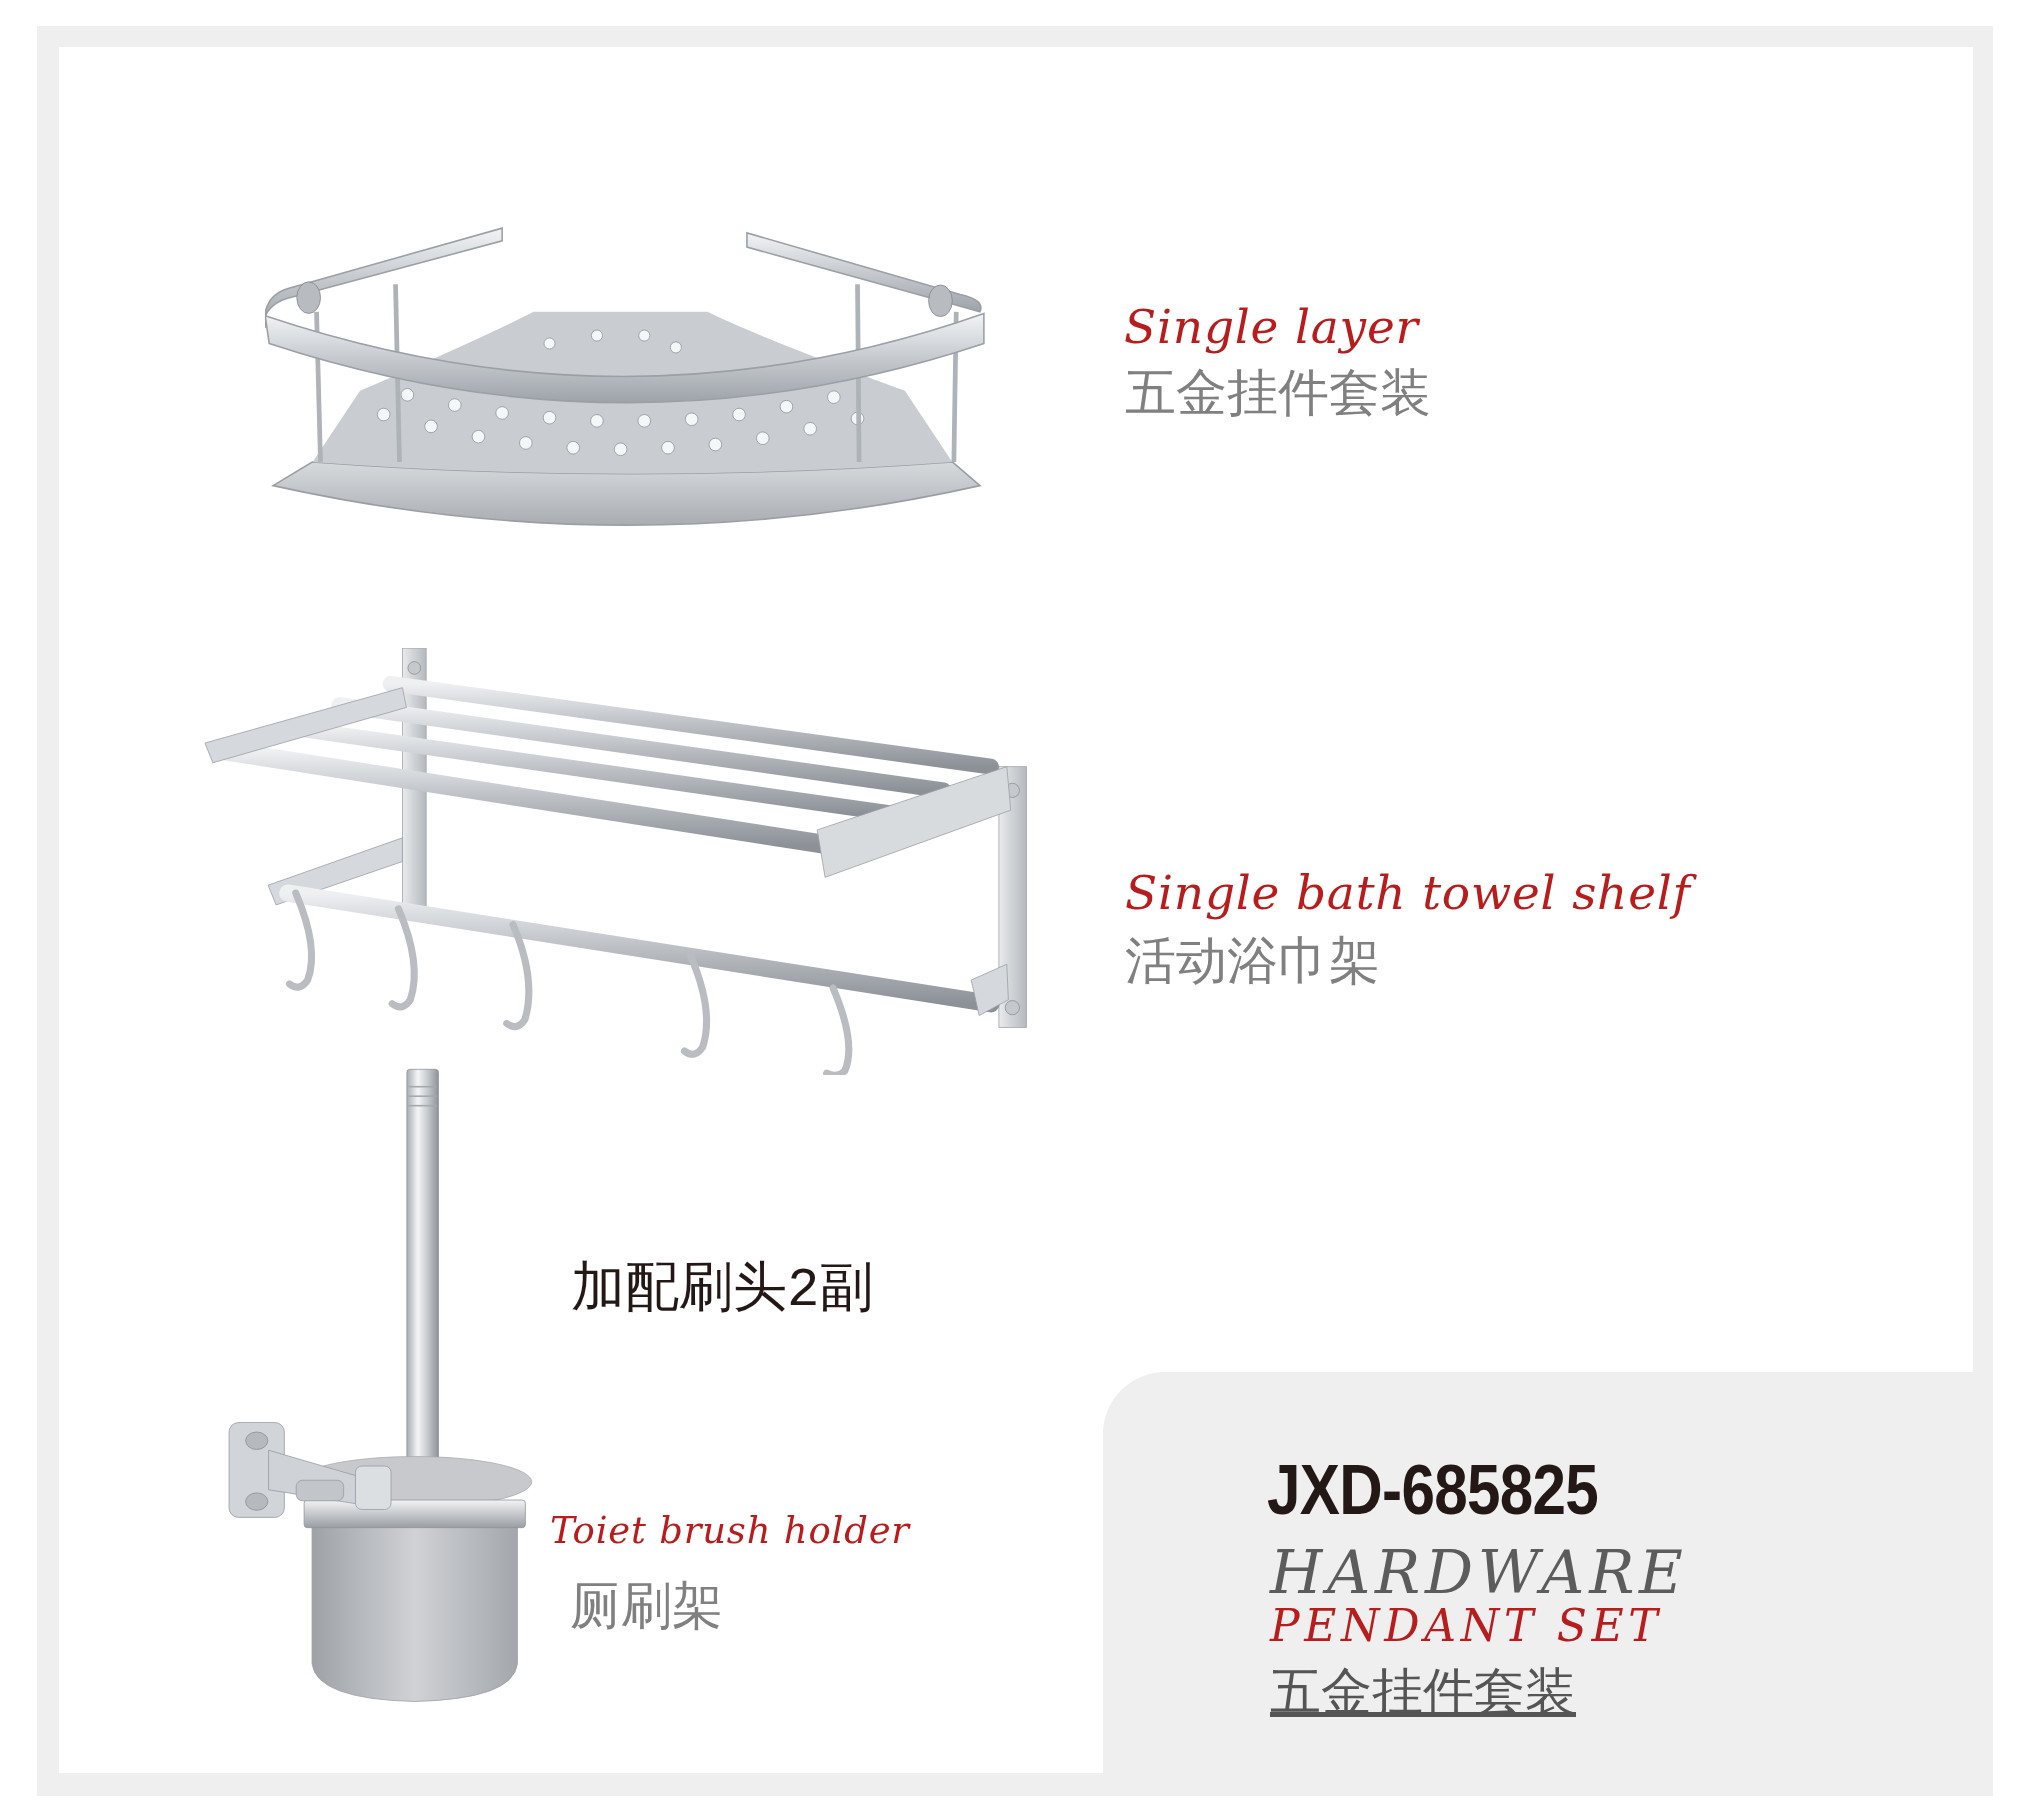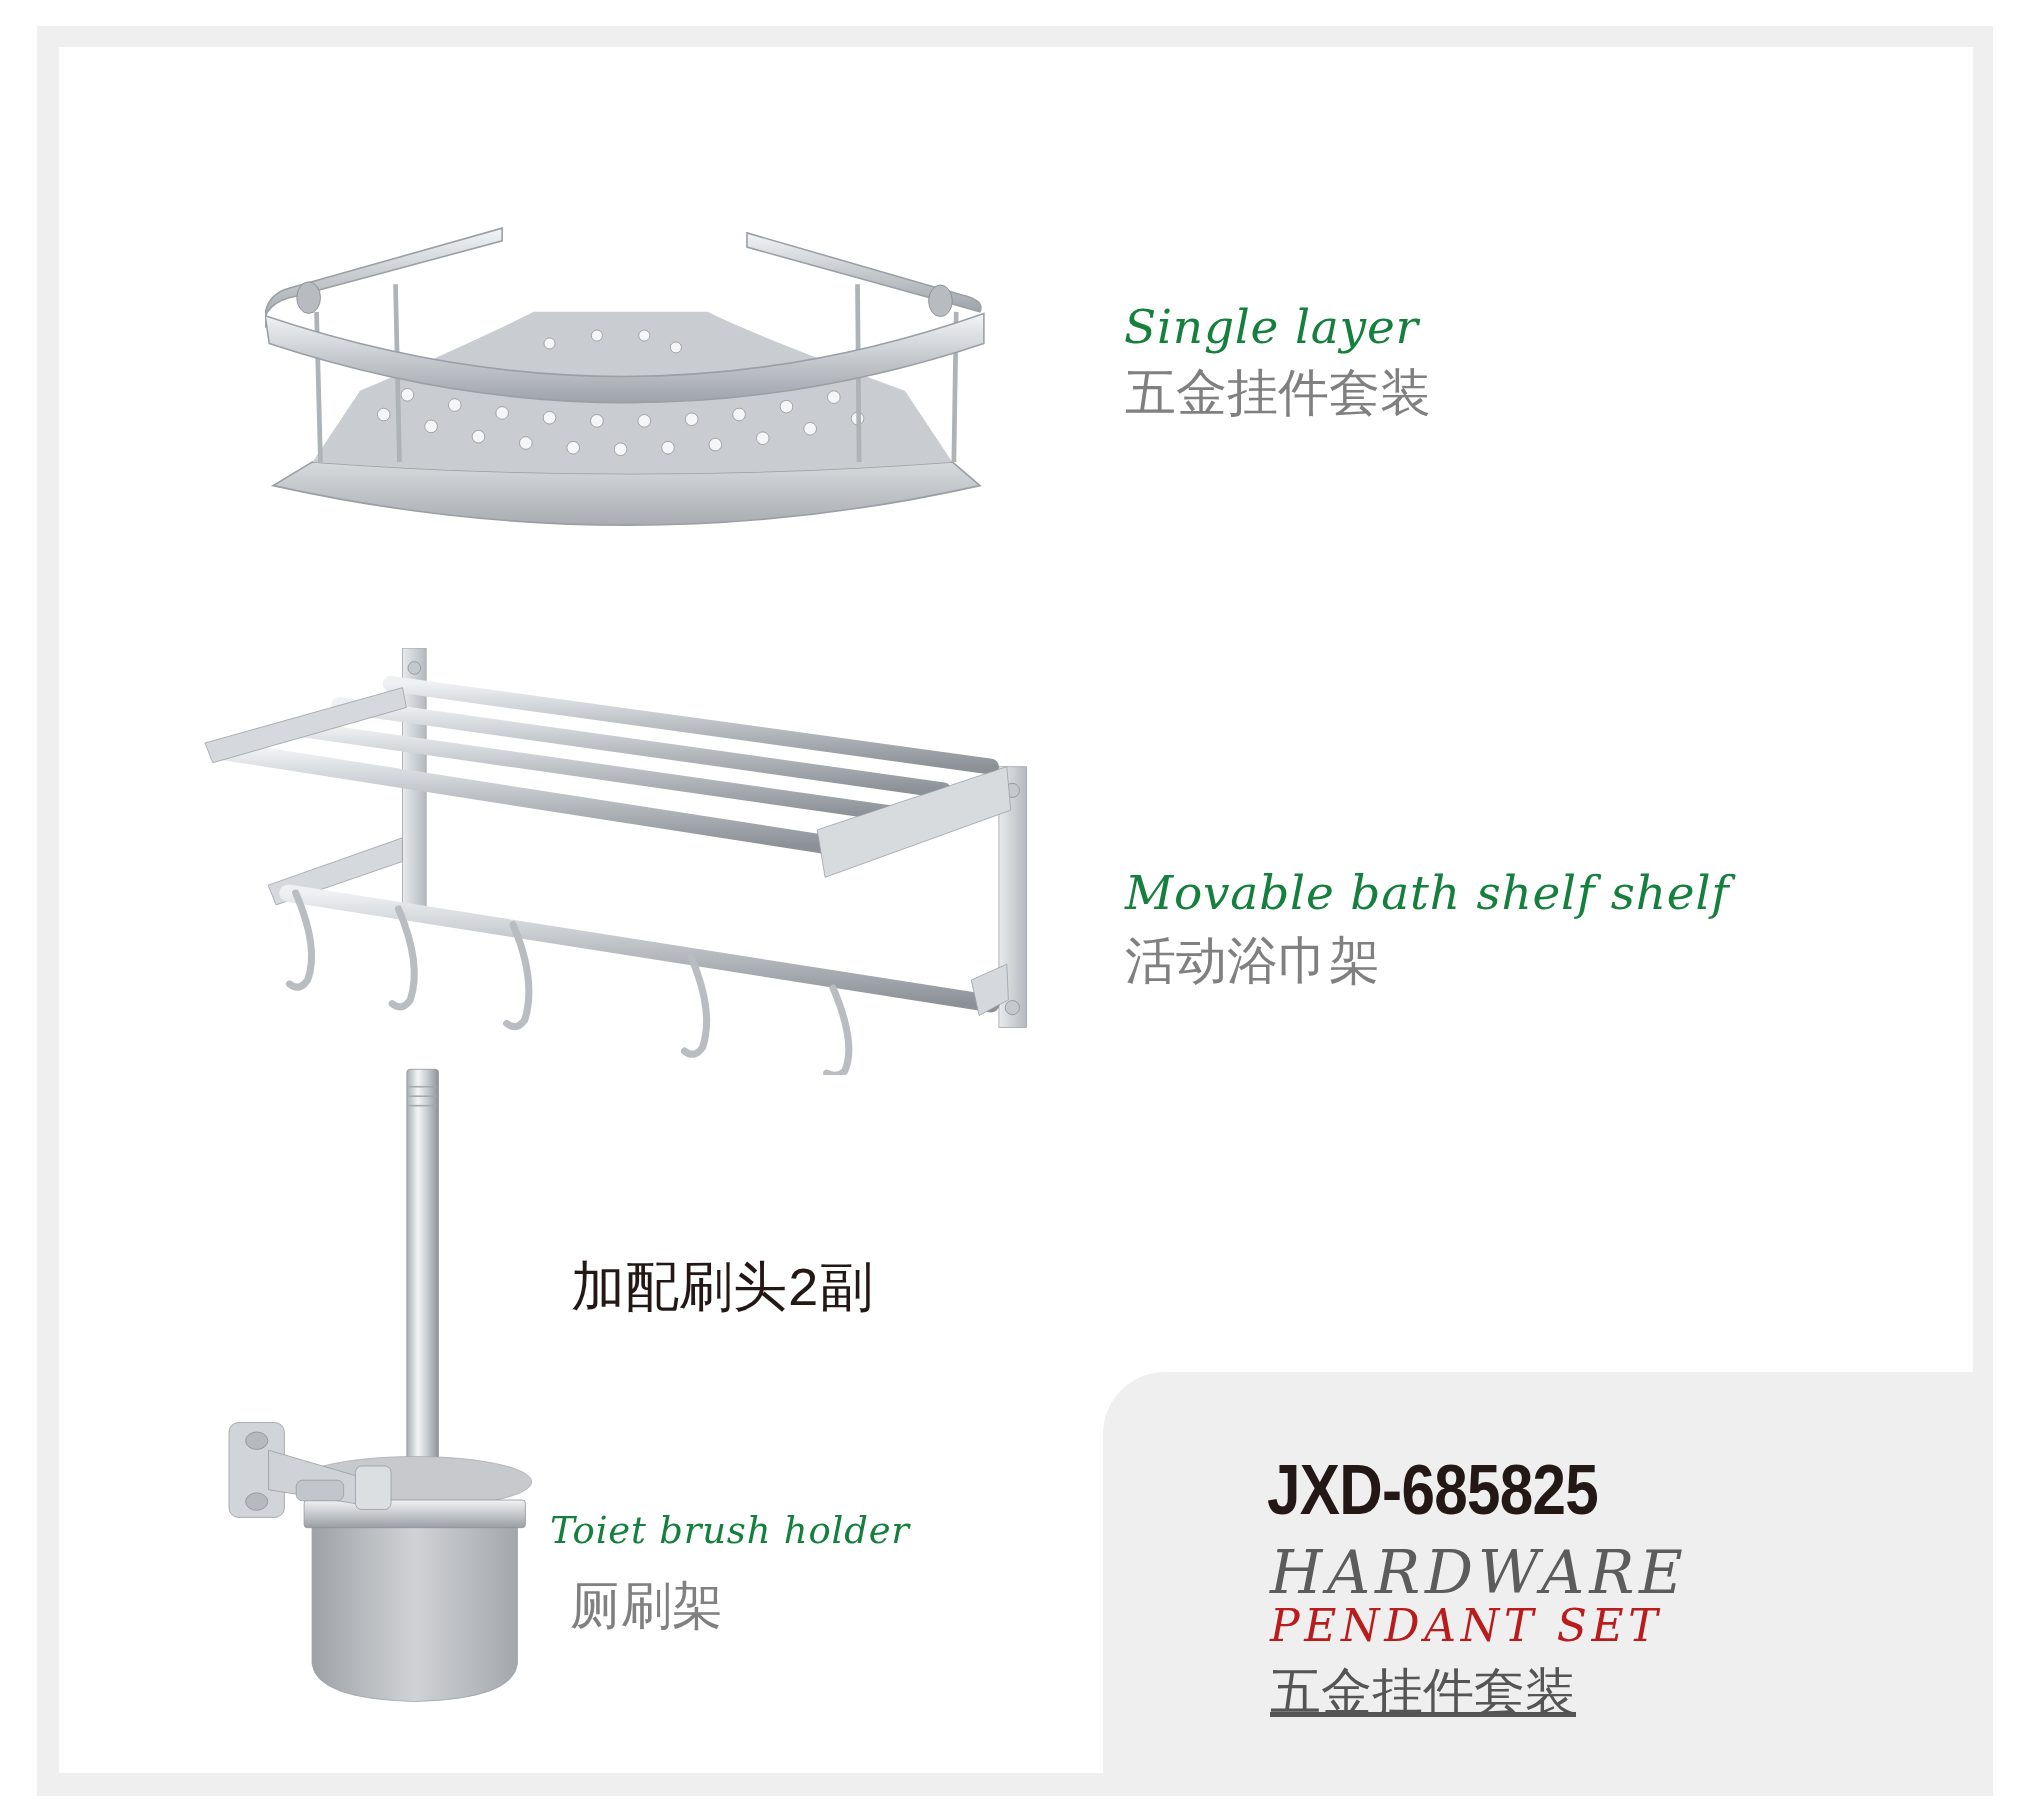--- a/index.html
+++ b/index.html
@@ -1,21 +1,21 @@
 <!DOCTYPE html>
 <html style="font-size:12.6px"><head>
 <meta charset="utf-8">
 <style>
   html, body { margin: 0; padding: 0; background: #ffffff; }
   body { width: 2023px; height: 1819px; position: relative; overflow: hidden; }
   .frame { position: absolute; left: 37px; top: 26px; width: 1956px; height: 1770px; background: #efefef; }
   .inner { position: absolute; left: 59px; top: 47px; width: 1914px; height: 1726px; background: #ffffff; }
   .panel { position: absolute; left: 1103px; top: 1372px; width: 870px; height: 401px; background: #efefef; border-top-left-radius: 62px; }
 
-  .script { position: absolute; font-family: "DejaVu Serif", serif; font-style: italic; font-weight: normal; color: #15803d; white-space: nowrap; letter-spacing: 0.8px; }
+  .script { position: absolute; font-family: "DejaVu Serif", serif; font-style: italic; font-weight: normal; color: #b91c1c; white-space: nowrap; letter-spacing: 0.8px; }
   .cn { position: absolute; font-family: "DejaVu Sans", sans-serif; color: #808080; white-space: nowrap; }
 
   #lbl1-en { left: 1124px; top: 299px; font-size: 47px; }
   #lbl1-cn { left: 1125px; top: 359px; font-size: 51px; }
   #lbl2-en { left: 1125px; top: 865px; font-size: 47px; }
   #lbl2-cn { left: 1125px; top: 927px; font-size: 51px; }
   #extra   { left: 571px; top: 1251px; font-size: 54px; color: #231815; font-family: Liberation Mono, monospace; }
   #lbl3-en { left: 550px; top: 1509px; font-size: 37px; }
   #lbl3-cn { left: 570px; top: 1572px; font-size: 51px; }
 
@@ -125,21 +125,21 @@
   <line x1="110" y1="310" x2="1000" y2="450" stroke="url(#bar)" stroke-width="22" stroke-linecap="round"></line>
   <path d="M975 420 L1020 400 L1022 445 L985 465 Z" fill="#d5d8dc" stroke="#9aa0a6"></path>
   <g fill="none" stroke="#b9bdc2" stroke-width="9" stroke-linecap="round">
     <path d="M120 310 Q150 380 135 420 Q125 435 112 425"></path>
     <path d="M250 330 Q280 400 265 445 Q255 460 242 450"></path>
     <path d="M395 350 Q425 420 410 470 Q400 485 387 475"></path>
     <path d="M620 390 Q650 460 635 505 Q625 520 612 510"></path>
   <path d="M800 430 Q830 500 815 535 Q805 545 792 538"></path>
   </g>
 </svg>
-<div class="script" id="lbl2-en">Movable bath shelf shelf</div>
+<div class="script" id="lbl2-en">Single bath towel shelf</div>
 <div class="cn" id="lbl2-cn">活动浴巾架</div>
 
 <svg class="product" style="left:221px;top:1063px" width="348" height="648" viewBox="0 0 440 820">
   <defs>
     <linearGradient id="handle" x1="0" y1="0" x2="1" y2="0">
       <stop offset="0" stop-color="#a8adb2"></stop>
         <stop offset="0.35" stop-color="#f4f5f6"></stop>
         <stop offset="0.7" stop-color="#bfc3c8"></stop>
         <stop offset="1" stop-color="#8e9399"></stop>
     </linearGradient>

